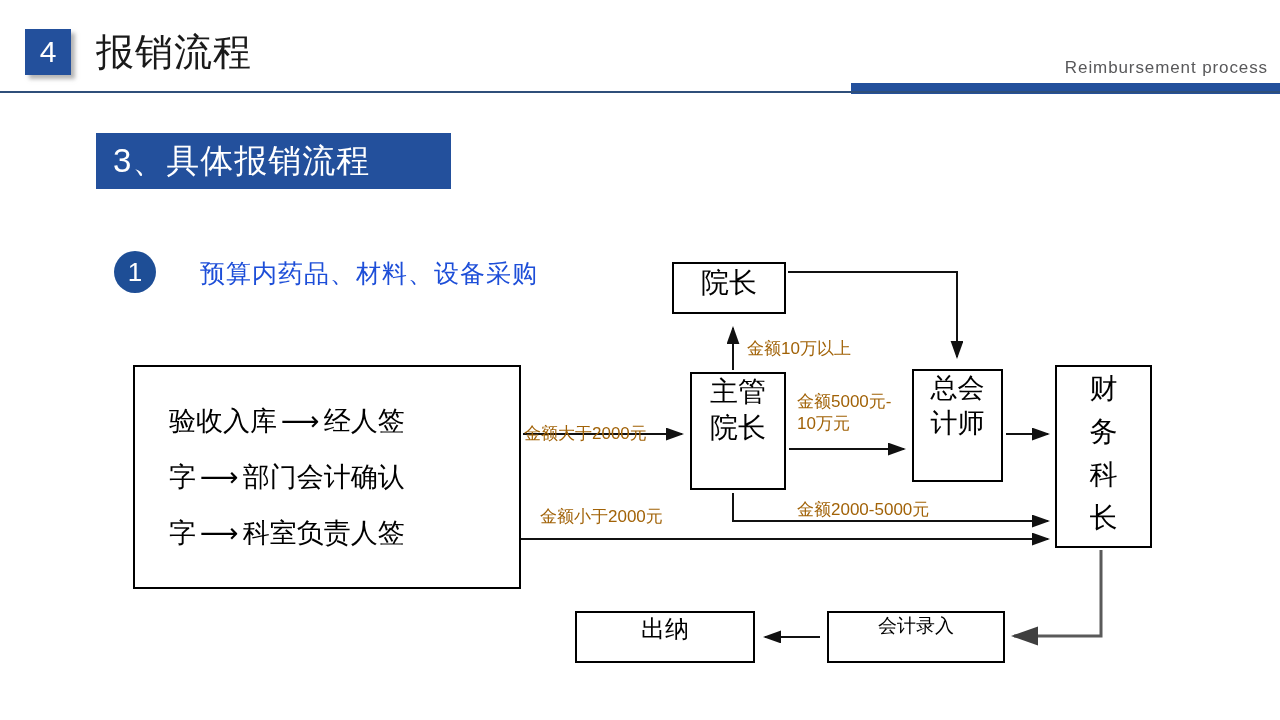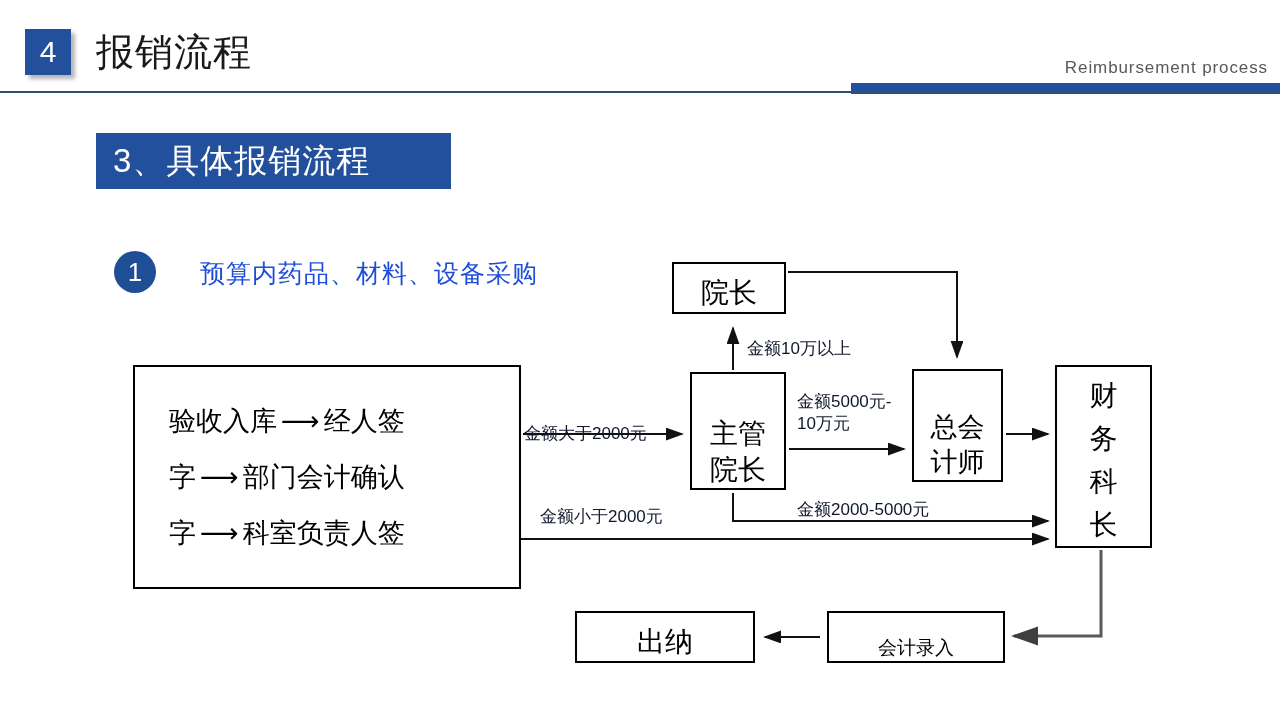--- a/index.html
+++ b/index.html
@@ -106,21 +106,21 @@
     white-space: nowrap;
   }
 
   
   .fbox {
     position: absolute;
     border: 2px solid #000000;
     background: #ffffff;
     box-sizing: border-box;
     display: flex;
-    align-items: flex-end;
+    align-items: flex-start;
     justify-content: center;
     text-align: center;
     color: #000000;
   }
 
   
   #box-left {
     left: 133px; top: 365px;
     width: 388px; height: 224px;
     justify-content: flex-start;
@@ -133,29 +133,29 @@
     font-size: 27px;
     line-height: 56px;
     text-align: left;
   }
   #box-left .arw { letter-spacing: 0; padding: 0 4px; }
 
   #box-yuanzhang { left: 672px; top: 262px; width: 114px; height: 52px; font-size: 28px; }
   #box-zhuguan   { left: 690px; top: 372px; width: 96px;  height: 118px; font-size: 28px; line-height: 36px; }
   #box-zongkuai  { left: 912px; top: 369px; width: 91px;  height: 113px; font-size: 27px; line-height: 35px; }
   #box-caiwu     { left: 1055px; top: 365px; width: 97px; height: 183px; font-size: 28px; line-height: 43px; }
-  #box-chuna     { left: 575px; top: 611px; width: 180px; height: 52px; font-size: 28px; }
+  #box-chuna     { left: 575px; top: 611px; width: 180px; height: 52px; font-size: 24px; }
   #box-kuaiji    { left: 827px; top: 611px; width: 178px; height: 52px; font-size: 19px; }
 
   
   .elabel {
     position: absolute;
     font-size: 17px;
     line-height: 22px;
-    color: #0f172a;
+    color: #a16207;
     white-space: nowrap;
   }
   #lbl-10wan   { left: 747px; top: 338px; }
   #lbl-dayu    { left: 524px; top: 393px; margin-top: 30px; }
   #lbl-5000    { left: 797px; top: 391px; white-space: normal; width: 108px; }
   #lbl-xiaoyu  { left: 540px; top: 506px; }
   #lbl-2000    { left: 797px; top: 499px; }
 
   
   #wires {

